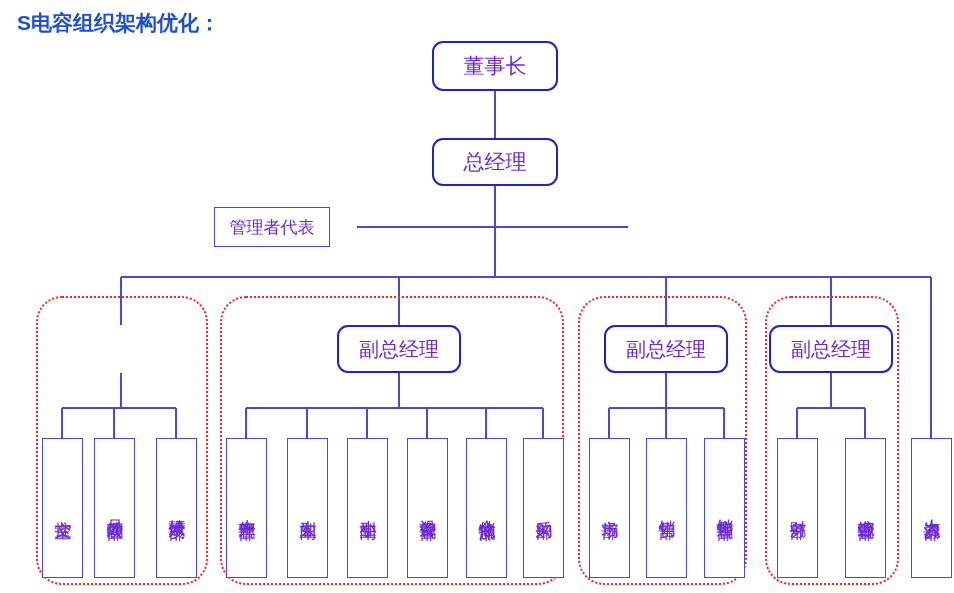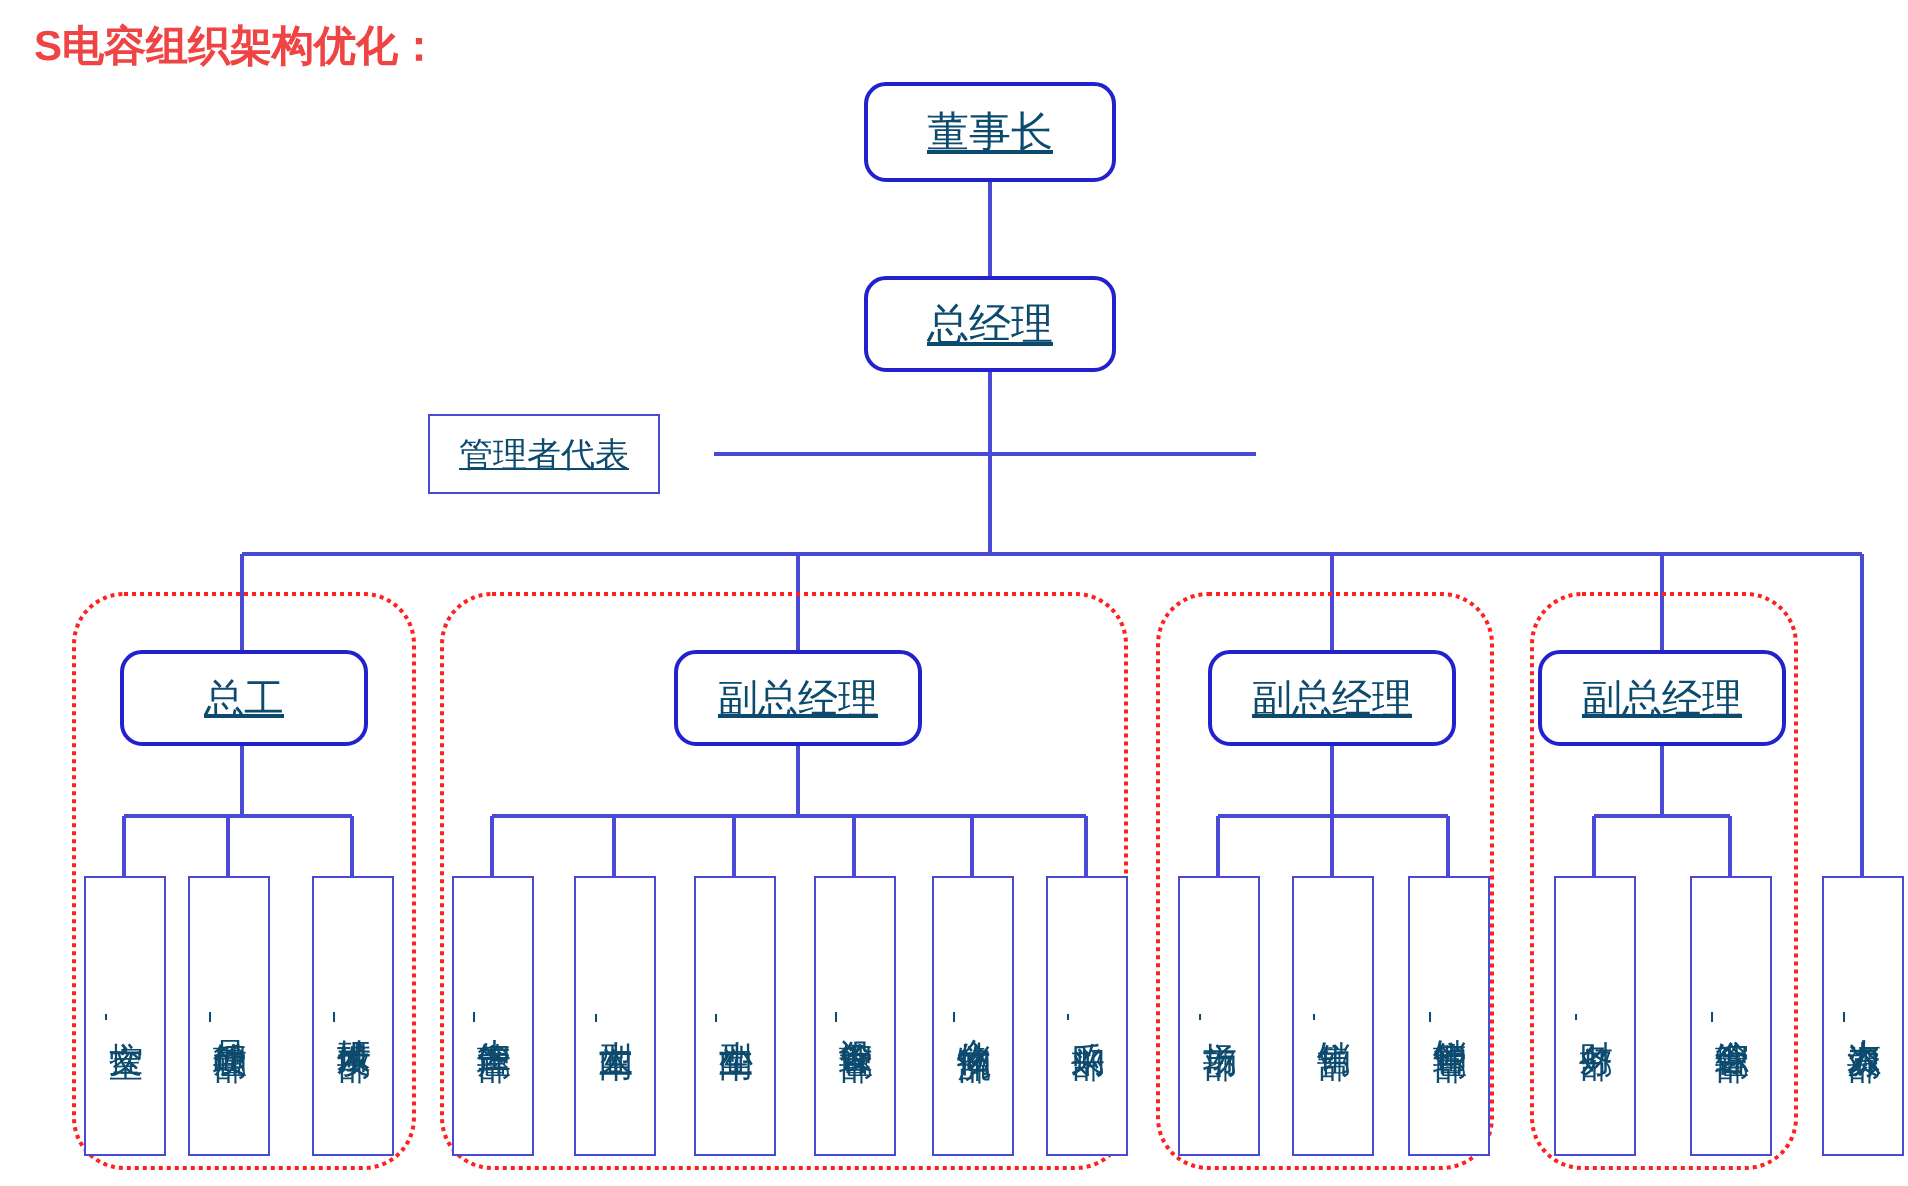--- a/index.html
+++ b/index.html
@@ -1,32 +1,31 @@
 <!DOCTYPE html>
 <html><head>
 <meta charset="utf-8">
 <style>
   html,body{margin:0;padding:0;background:#ffffff;}
   body{width:954px;height:593px;font-family:"Liberation Sans","DejaVu Sans",sans-serif;overflow:hidden;}
   #root{position:relative;width:954px;height:593px;background:#ffffff;}
 
   #title{
     position:absolute;left:17px;top:9px;
-    font-size:21px;font-weight:bold;color:#ef4444;
+    font-size:21px;font-weight:bold;color:#1d4ed8;
     letter-spacing:0px;white-space:nowrap;
   }
 
   svg#wires{position:absolute;left:0;top:0;width:954px;height:593px;}
 
   .node{
     position:absolute;box-sizing:border-box;
     background:#ffffff;
     display:flex;align-items:center;justify-content:center;
-    color:#0c4a6e;
-    text-decoration:underline;
+    color:#6d28d9;
   }
   
   .node.exec{
     border:2.2px solid #2222cc;border-radius:11px;
     font-size:20px;white-space:nowrap;
   }
   .node.exec.top{font-size:21px;}
   
   .node.plain{
     border:1.4px solid #4a4ad6;border-radius:0;
@@ -109,21 +108,20 @@
   <div class="group-box" style="left:578px;top:296px;width:169px;height:289px;"></div>
   <div class="group-box" style="left:765px;top:296px;width:134px;height:289px;"></div>
 
   <div class="node exec top" style="left:432px;top:41px;width:126px;height:50px;">董事长</div>
 
   <div class="node exec top" style="left:432px;top:138px;width:126px;height:48px;text-align:center;">总经理</div>
 
   <div class="node plain" style="left:214px;top:207px;width:116px;height:40px;text-align:right;">管理者代表</div>
 
 
-  <div class="node exec" style="left:60px;top:325px;width:124px;height:48px;">总工</div>
 
   <div class="node exec" style="left:337px;top:325px;width:124px;height:48px;">副总经理</div>
 
   <div class="node exec" style="left:604px;top:325px;width:124px;height:48px;">副总经理</div>
 
   <div class="node exec" style="left:769px;top:325px;width:124px;height:48px;">副总经理</div>
 
   <div class="node leaf" style="left:42px;top:438px;width:41px;height:140px;">文控室</div>
   <div class="node leaf" style="left:94px;top:438px;width:41px;height:140px;">品质管理部</div>
   <div class="node leaf" style="left:156px;top:438px;width:41px;height:140px;">技术研发部</div>

